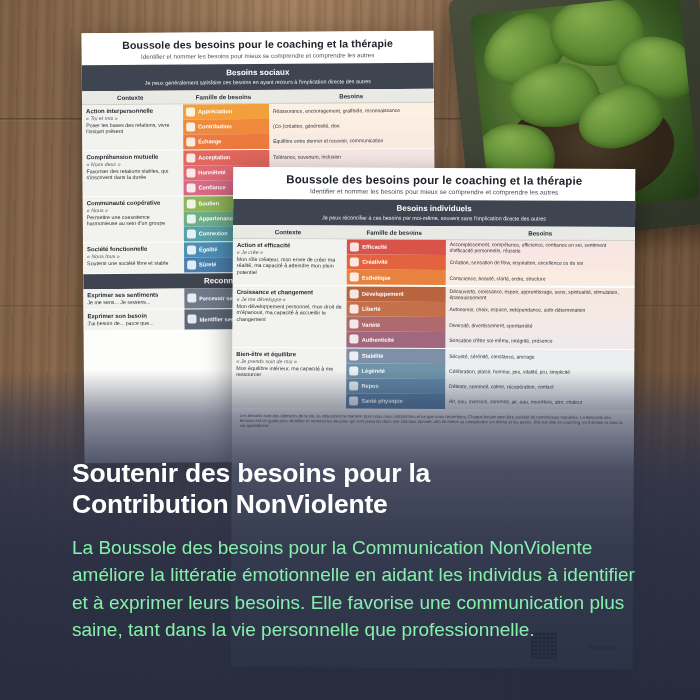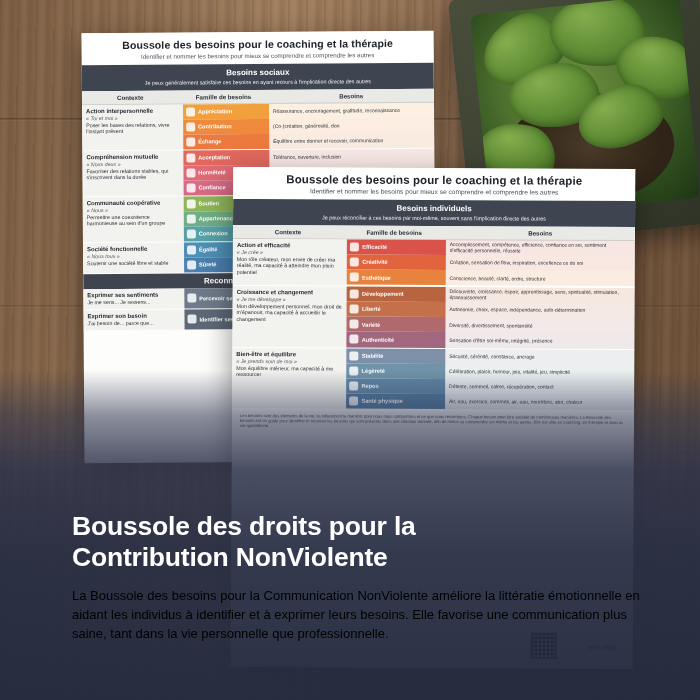--- a/index.html
+++ b/index.html
@@ -223,23 +223,23 @@
   }
   .copy h1 {
     margin: 0 0 14px;
     font-size: 26.5px;
     line-height: 1.17;
     font-weight: bold;
     letter-spacing: -0.2px;
   }
   .copy p {
     margin: 0;
-    font-size: 13px;
+    font-size: 19px;
     line-height: 1.45;
-    color: #000000;
+    color: #86efac;
     font-weight: 300;
   }
 
   
   .p-foot {
     font-size: 4.2px;
     color: #3a3e46;
     padding: 4px 8px;
     line-height: 1.3;
     background: #fdfdfb;
@@ -504,19 +504,19 @@
         </div>
       </div>
     <div class="p-foot">Les besoins sont des éléments de la vie, ils influencent la manière dont nous nous comportons et ce que nous ressentons. Chaque besoin peut être satisfait de nombreuses manières. La Boussole des besoins est un guide pour identifier et nommer les besoins qui sont présents dans une situation donnée, afin de mieux se comprendre soi-même et les autres. Elle est utile en coaching, en thérapie et dans la vie quotidienne.</div>
     <div class="qr" style="left:300px; bottom:10px;"></div>
     <div class="brand" style="right:16px; bottom:18px;">metafox</div>
   </div>
 
   <div class="overlay"></div>
   <div class="copy">
     <h1>
-      <span>Boussole des droits pour la</span><br>
+      <span>Soutenir des besoins pour la</span><br>
       <span>Contribution NonViolente</span>
     </h1>
     <p>La Boussole des besoins pour la Communication NonViolente améliore la littératie émotionnelle en aidant les individus à identifier et à exprimer leurs besoins. Elle favorise une communication plus saine, tant dans la vie personnelle que professionnelle.</p>
   </div>
 
 </div>
 
 </body></html>

